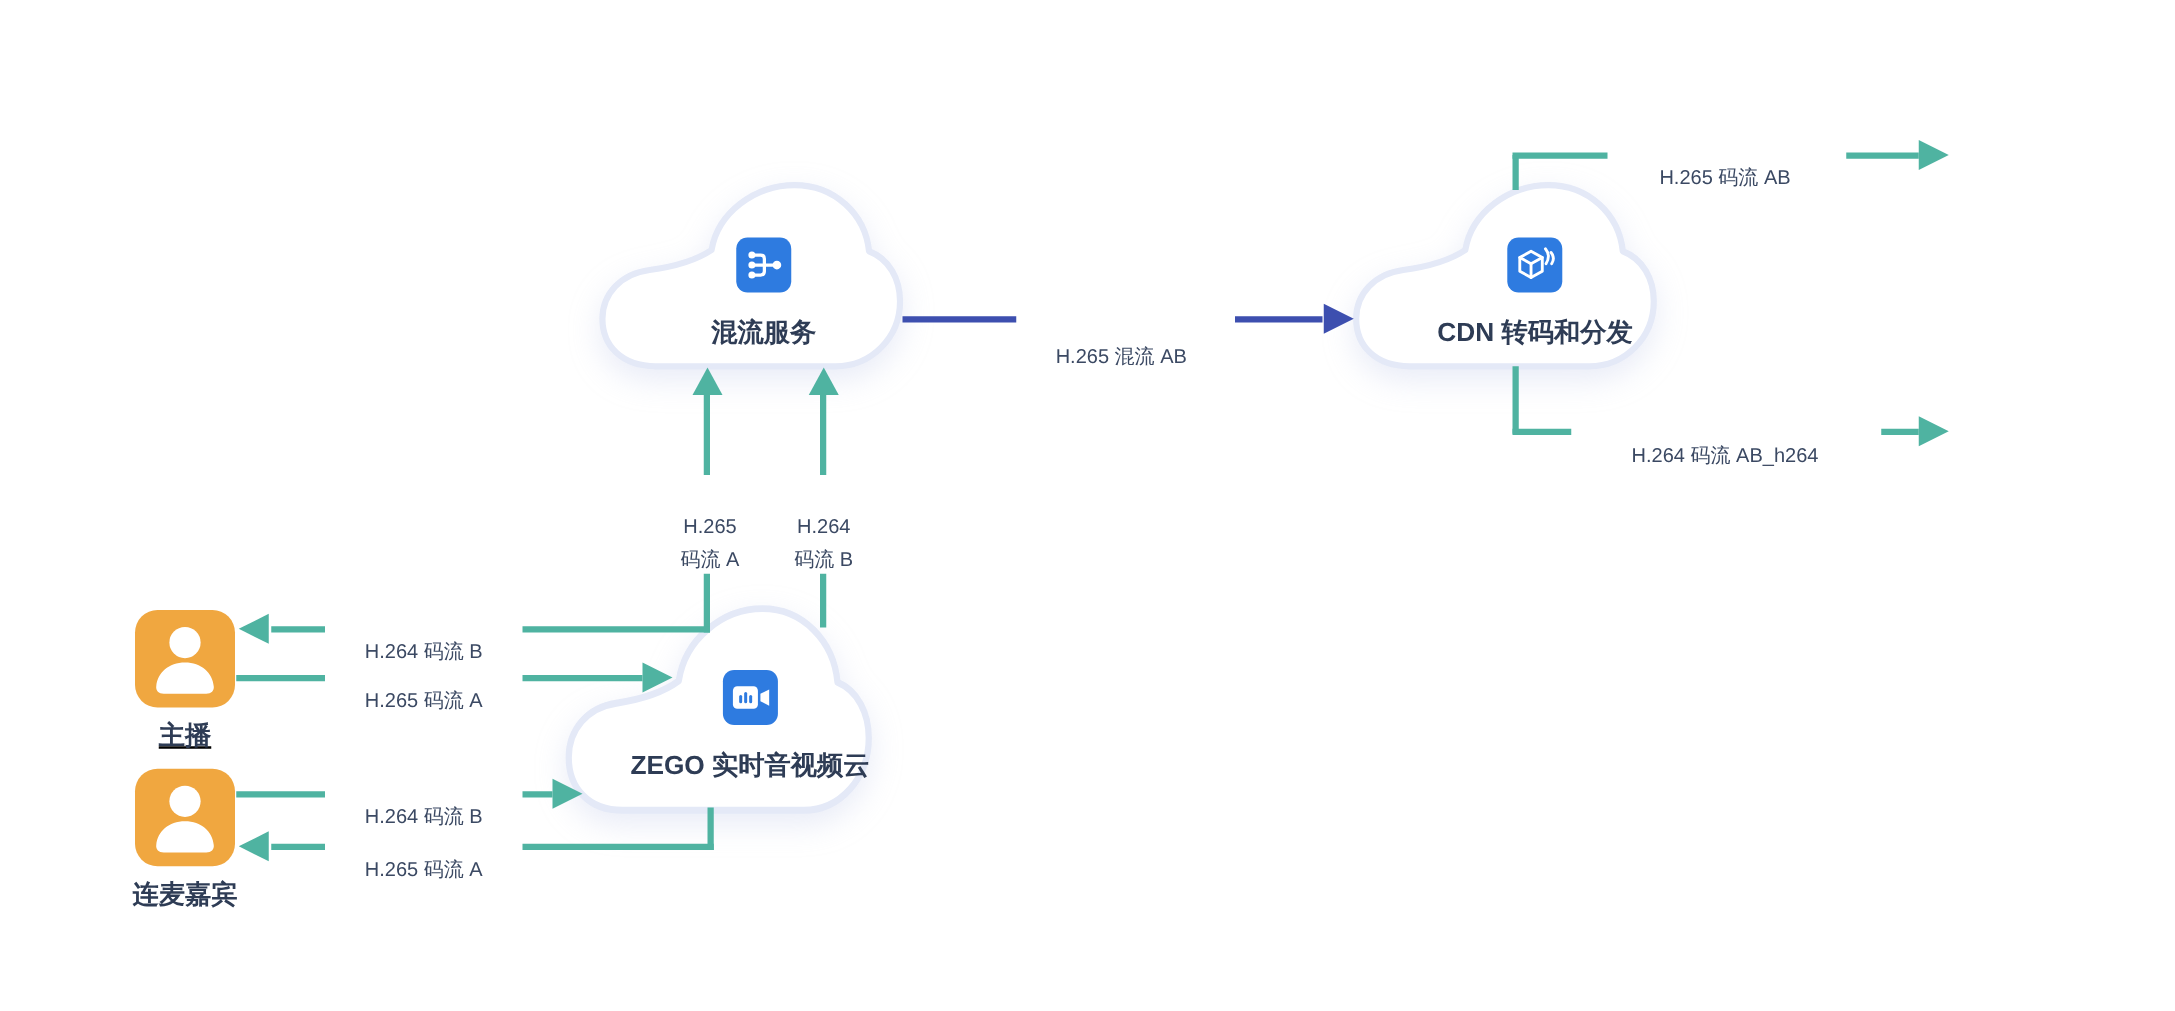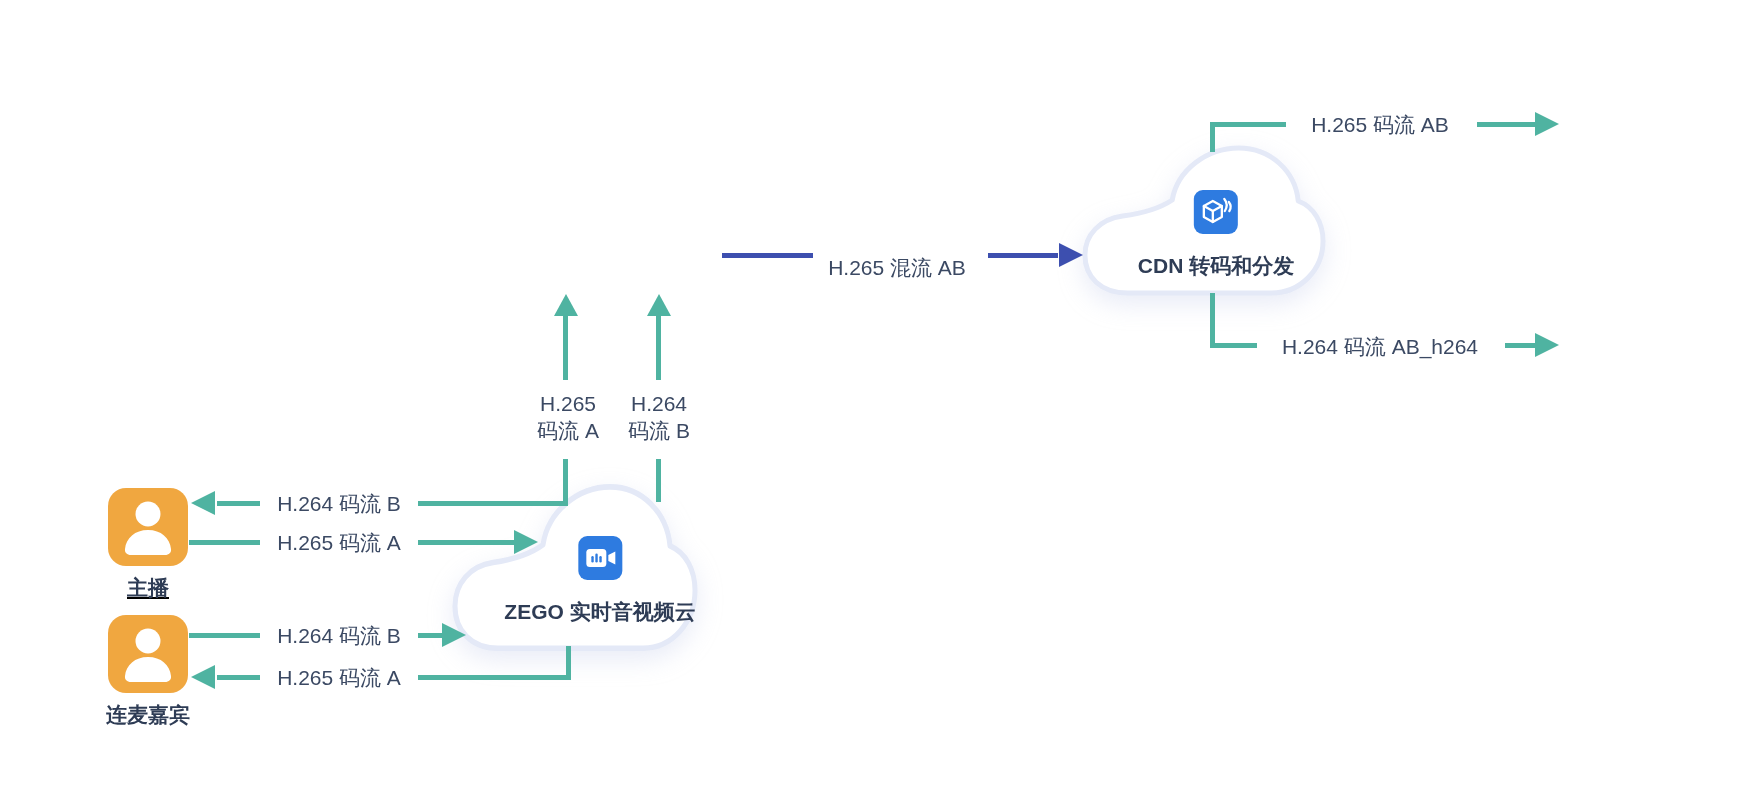--- a/index.html
+++ b/index.html
@@ -21,21 +21,21 @@
   .seg{position:absolute;background:var(--teal);z-index:2;}
   .seg.indigo{background:var(--indigo);}
   .arr{position:absolute;width:0;height:0;z-index:2;}
   .arr.right{border-top:12px solid transparent;border-bottom:12px solid transparent;border-left:24px solid var(--teal);}
   .arr.left{border-top:12px solid transparent;border-bottom:12px solid transparent;border-right:24px solid var(--teal);}
   .arr.up{border-left:12px solid transparent;border-right:12px solid transparent;border-bottom:22px solid var(--teal);}
   .arr.right.indigo{border-left-color:var(--indigo);}
   
   .lbl{
     position:absolute;transform:translate(-50%,-50%);
-    font-size:21px;color:var(--label);white-space:nowrap;z-index:3;
+    font-size:16px;color:var(--label);white-space:nowrap;z-index:3;margin-top:18px;
   }
   .lbl.two{text-align:center;line-height:27px;}
   
   .cloud{position:absolute;z-index:1;}
   .cloud svg.shape{position:absolute;left:0;top:0;width:100%;height:100%;
     filter:drop-shadow(0 9px 12px rgba(176,186,226,.28));}
   .cloud-content{position:absolute;transform:translateX(-50%);display:flex;flex-direction:column;align-items:center;}
   .svc-icon{width:44px;height:44px;border-radius:9px;background:var(--blue);display:block;}
   .cloud-title{margin-top:18px;font-size:21px;font-weight:600;color:var(--title);white-space:nowrap;}
   
@@ -98,26 +98,49 @@
   </div>
   <div class="lbl two" style="left:659px;top:417px;">
     <div>H.264</div>
     <div>码流 B</div>
   </div>
 
   <div class="lbl" style="left:897px;top:268px;">H.265 混流 AB</div>
   <div class="lbl" style="left:1380px;top:125px;">H.265 码流 AB</div>
   <div class="lbl" style="left:1380px;top:347px;">H.264 码流 AB_h264</div>
 
+  <div class="cloud" style="left:475px;top:140px;width:248px;height:160px;">
+    <svg class="shape" viewBox="0 0 250 160" preserveAspectRatio="none">
+      <path d="M50 153 C23 153 7 137 7 115 C7 95 22 79 45 76 C60 74 80 70 95 60 C100 30 130 8 162 8 C194 8 219 31 222 61 C238 67 247 83 247 101 C247 130 224 153 195 153 Z" fill="#ffffff" stroke="#E4E9F7" stroke-width="5" stroke-linejoin="round"></path>
+    </svg>
+    <div class="cloud-content" style="left:136px;top:50px;">
+      <span class="svc-icon">
+        <svg viewBox="0 0 44 44" width="44" height="44">
+          <g fill="#fff">
+            <circle cx="12.5" cy="14" r="2.8"></circle>
+              <circle cx="12.5" cy="22" r="2.8"></circle>
+              <circle cx="12.5" cy="30" r="2.8"></circle>
+            <circle cx="32.5" cy="22" r="3.5"></circle>
+          </g>
+          <g stroke="#fff" stroke-width="2.6" fill="none" stroke-linecap="round">
+            <path d="M15 14 h4.5 q3 0 3 3 v5"></path>
+            <path d="M15 30 h4.5 q3 0 3 -3 v-5"></path>
+            <path d="M15 22 h14"></path>
+          </g>
+        </svg>
+      </span>
+      <span class="cloud-title">混流服务</span>
+    </div>
+  </div>
 
   <div class="cloud" style="left:1078px;top:140px;width:248px;height:160px;">
     <svg class="shape" viewBox="0 0 250 160" preserveAspectRatio="none">
       <path d="M50 153 C23 153 7 137 7 115 C7 95 22 79 45 76 C60 74 80 70 95 60 C100 30 130 8 162 8 C194 8 219 31 222 61 C238 67 247 83 247 101 C247 130 224 153 195 153 Z" fill="#ffffff" stroke="#E4E9F7" stroke-width="5" stroke-linejoin="round"></path>
     </svg>
-    <div class="cloud-content" style="left:138px;top:50px;text-align:right;">
+    <div class="cloud-content" style="left:150px;top:50px;text-align:right;">
       <span class="svc-icon">
         <svg viewBox="0 0 44 44" width="44" height="44">
           <g stroke="#fff" stroke-width="2.3" fill="none" stroke-linejoin="round" stroke-linecap="round">
             <path d="M19 11 L28 16 V27 L19 32 L10 27 V16 Z"></path>
             <path d="M10 16 L19 21 L28 16"></path>
             <path d="M19 21 V32"></path>
             <path d="M30.5 9 q4.5 5.5 0.5 12"></path>
             <path d="M35 12 q3.5 4.5 0.5 9"></path>
           </g>
         </svg>

